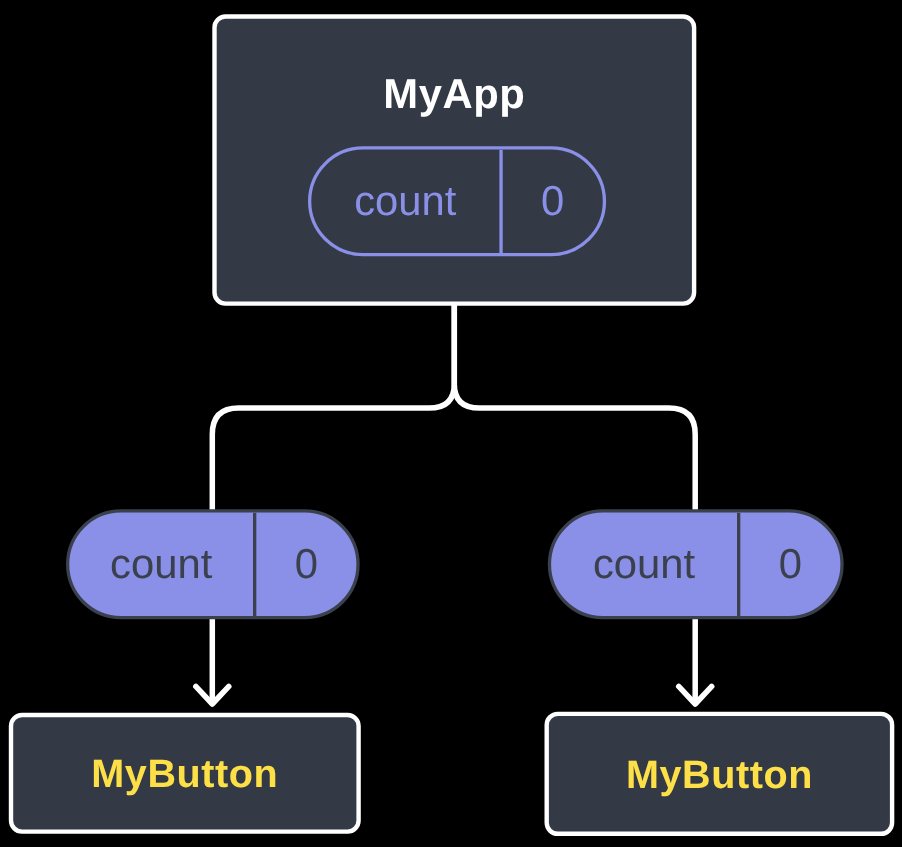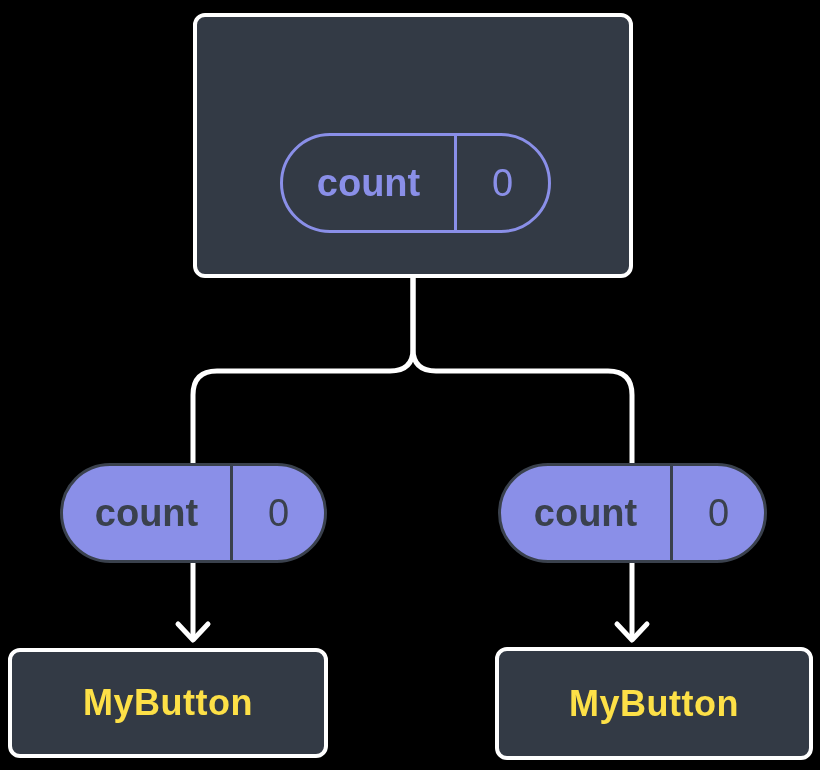--- a/index.html
+++ b/index.html
@@ -71,21 +71,21 @@
   .pill-prop-right {
     left: 498px; top: 463px;
     width: 269px; height: 100px;
   }
   .pill-name {
     flex: 1;
     display: flex;
     align-items: center;
     justify-content: center;
     font-size: 38px;
-    font-weight: 700;
+    font-weight: 400;
   }
   .pill-value {
     width: 91px;
     display: flex;
     align-items: center;
     justify-content: center;
     font-size: 38px;
     font-weight: 400;
   }
   .pill-state .pill-value { border-left: 3px solid #8a8fe8; }
@@ -118,20 +118,21 @@
       <path d="M 413 272 L 413 349 Q 413 371 390 371 L 217 371 Q 193 371 193 395 L 193 468"></path>
       <path d="M 413 272 L 413 349 Q 413 371 436 371 L 608 371 Q 632 371 632 395 L 632 468"></path>
       <path d="M 193 558 L 193 634"></path>
       <path d="M 178 624 L 193 640 L 208 624"></path>
       <path d="M 632 558 L 632 634"></path>
       <path d="M 617 624 L 632 640 L 647 624"></path>
     </g>
   </svg>
 
   <div class="node-box root-box">
+    <div class="root-title">MyApp</div>
     <div class="pill pill-state">
       <div class="pill-name">count</div>
       <div class="pill-value">0</div>
     </div>
   </div>
 
   <div class="pill pill-prop pill-prop-left">
     <div class="pill-name">count</div>
     <div class="pill-value">0</div>
   </div>

